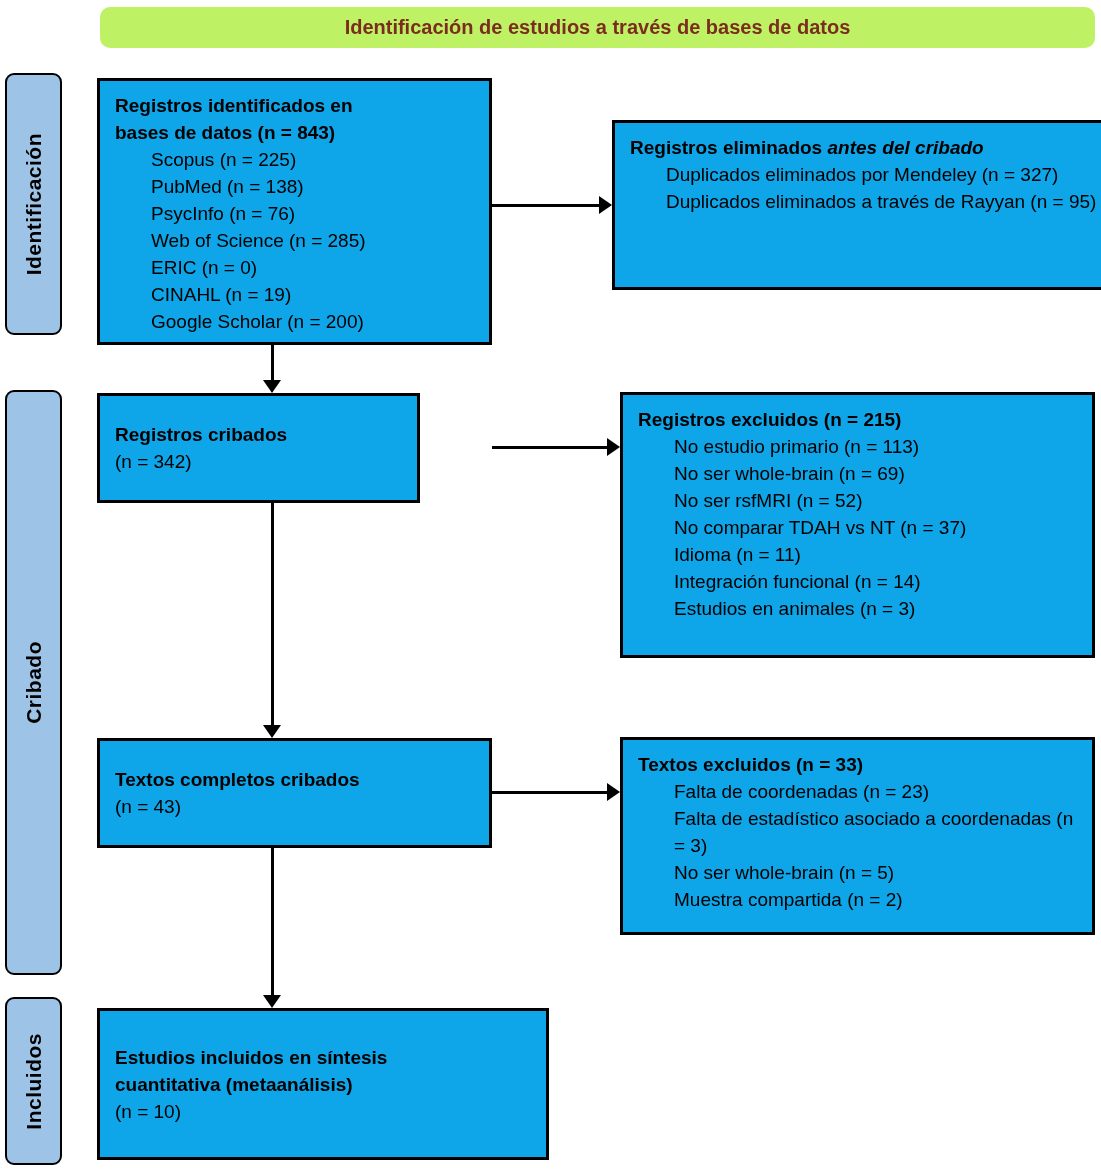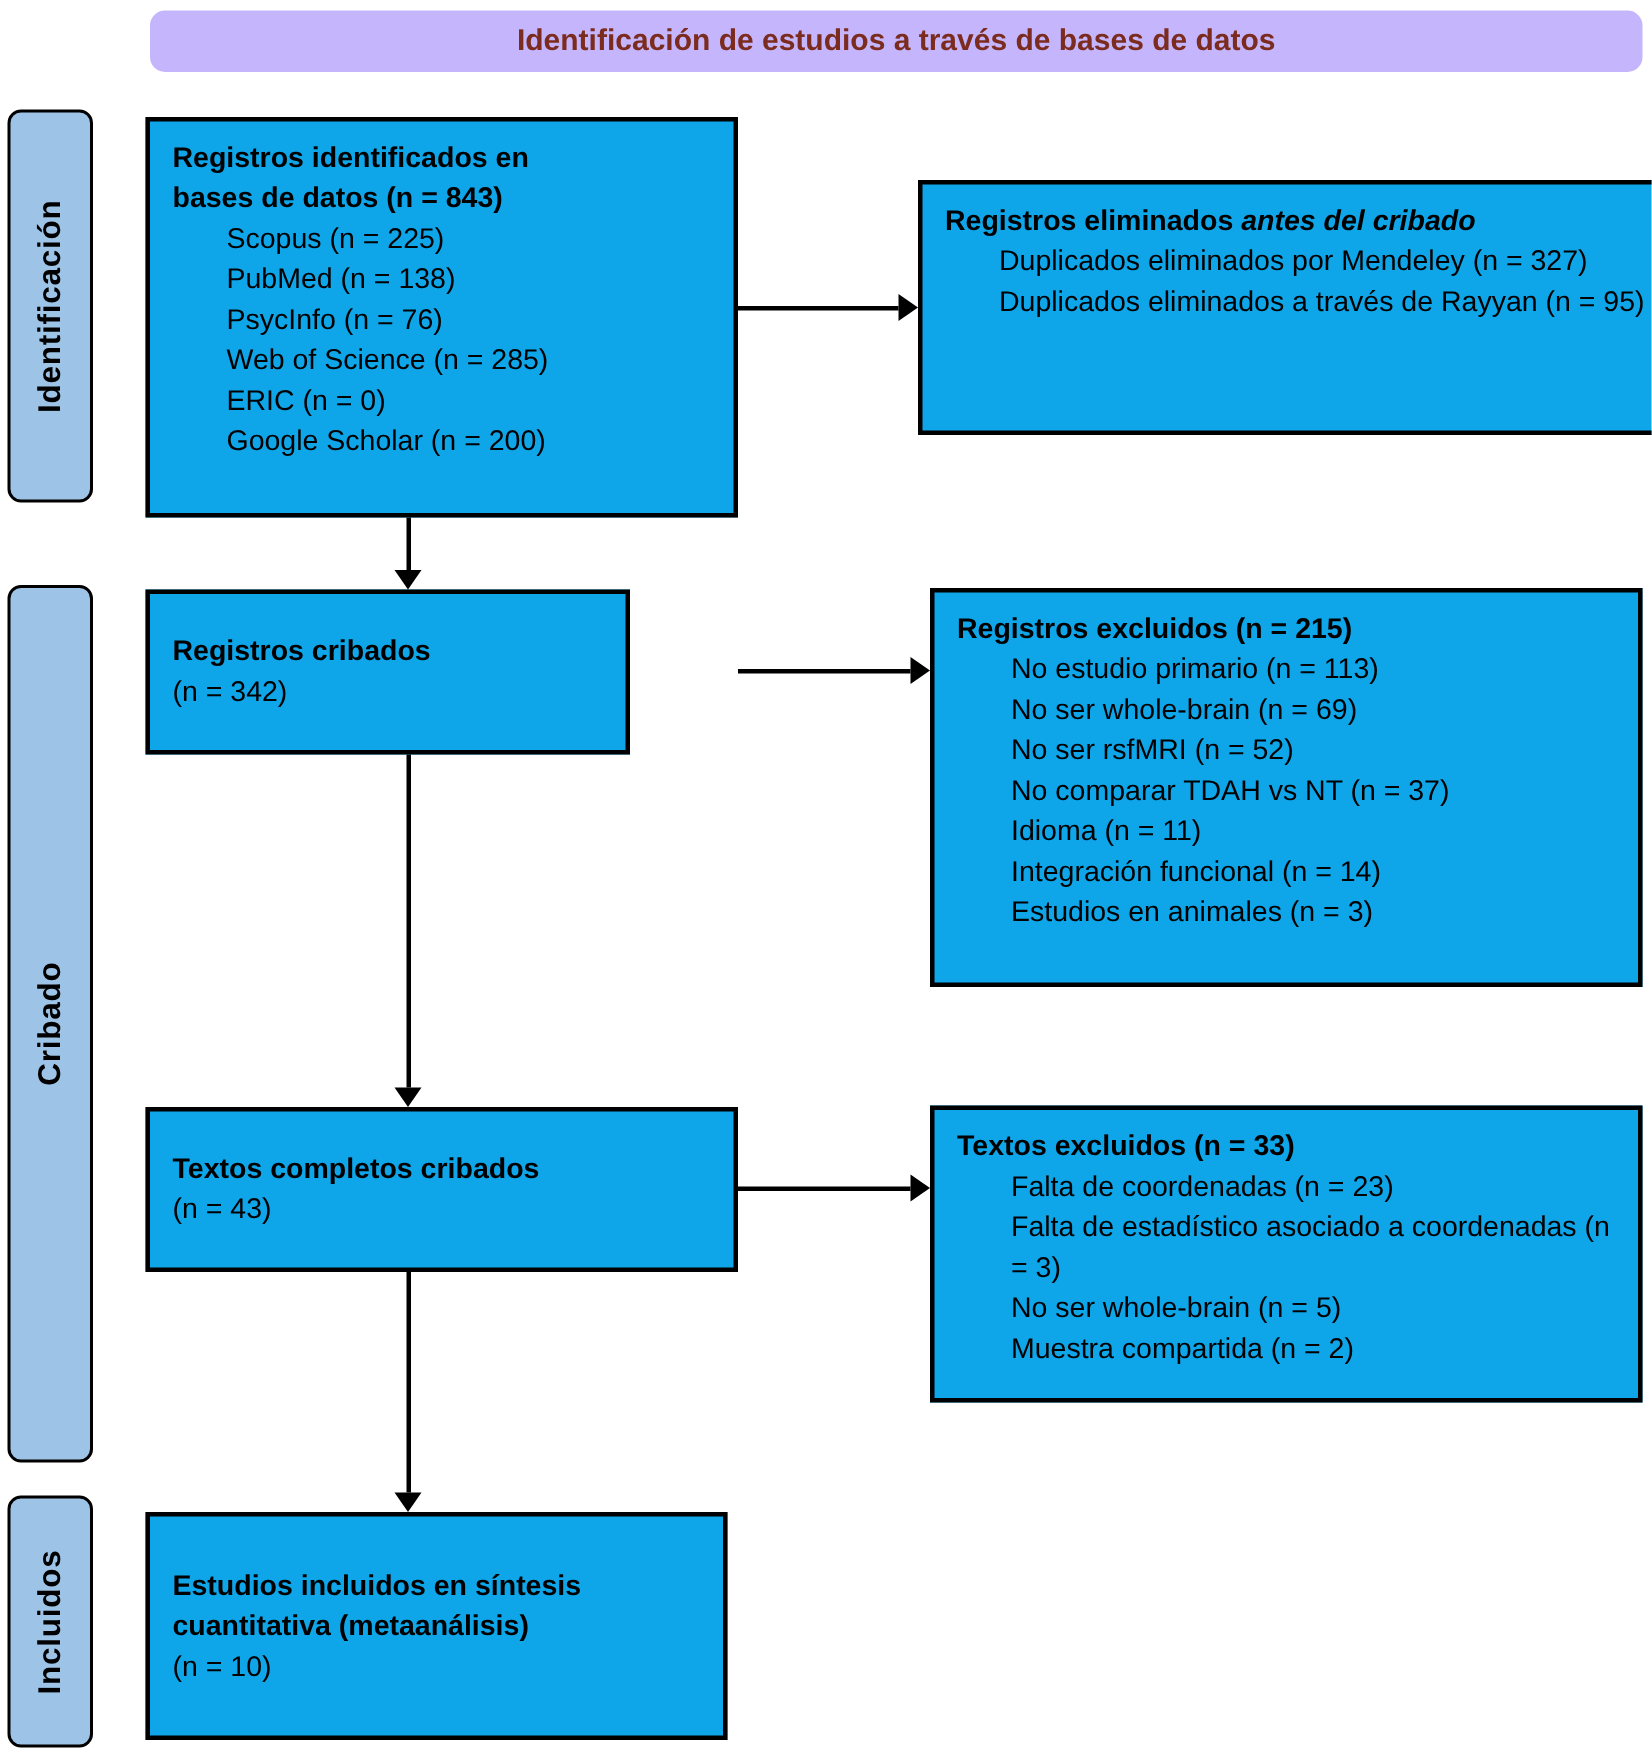--- a/index.html
+++ b/index.html
@@ -10,21 +10,21 @@
     background: #ffffff;
     font-family: "Liberation Sans", sans-serif;
     color: #000;
   }
 
   
   .banner {
     position: absolute;
     left: 100px; top: 7px;
     width: 995px; height: 41px;
-    background: #c4b5fd;
+    background: #bef264;
     border-radius: 10px;
     display: flex; align-items: center; justify-content: center;
     font-size: 20px; font-weight: bold;
     color: #7B2C1E;
   }
 
   
   .stage {
     position: absolute;
     background: #9DC3E6;
@@ -99,20 +99,21 @@
     <div>
         <div class="title-line">Registros identificados en</div>
         <div class="title-line">bases de datos (n = 843)</div>
       </div>
     <div>
         <div class="flow-item">Scopus (n = 225)</div>
         <div class="flow-item">PubMed (n = 138)</div>
         <div class="flow-item">PsycInfo (n = 76)</div>
         <div class="flow-item">Web of Science (n = 285)</div>
         <div class="flow-item">ERIC (n = 0)</div>
+        <div class="flow-item">CINAHL (n = 19)</div>
         <div class="flow-item">Google Scholar (n = 200)</div>
       </div>
   </div>
 
   <div class="box" style="left:612px; top:120px; width:552px; height:170px;">
     <div class="title"><span>Registros eliminados </span><span class="italic">antes del cribado</span></div>
     <div>
         <div class="flow-item">Duplicados eliminados por Mendeley (n = 327)</div>
         <div class="flow-item">Duplicados eliminados a través de Rayyan (n = 95)</div>
       </div>
@@ -144,21 +145,21 @@
   <div class="box" style="left:620px; top:737px; width:475px; height:198px;">
     <div class="title">Textos excluidos (n = 33)</div>
     <div>
         <div class="flow-item">Falta de coordenadas (n = 23)</div>
         <div class="flow-item">Falta de estadístico asociado a coordenadas (n = 3)</div>
         <div class="flow-item">No ser whole-brain (n = 5)</div>
         <div class="flow-item">Muestra compartida (n = 2)</div>
       </div>
   </div>
 
-  <div class="box center-v" style="left:97px; top:1008px; width:388px; height:152px;">
+  <div class="box center-v" style="left:97px; top:1008px; width:452px; height:152px;">
     <div>
         <div class="title-line">Estudios incluidos en síntesis</div>
         <div class="title-line">cuantitativa (metaanálisis)</div>
       </div>
     <div>(n = 10)</div>
   </div>
 
   <div class="arrow arrow-v" style="left:263px; top:345px; height:48px;">
     <div class="shaft"></div>
     <div class="head"></div>

